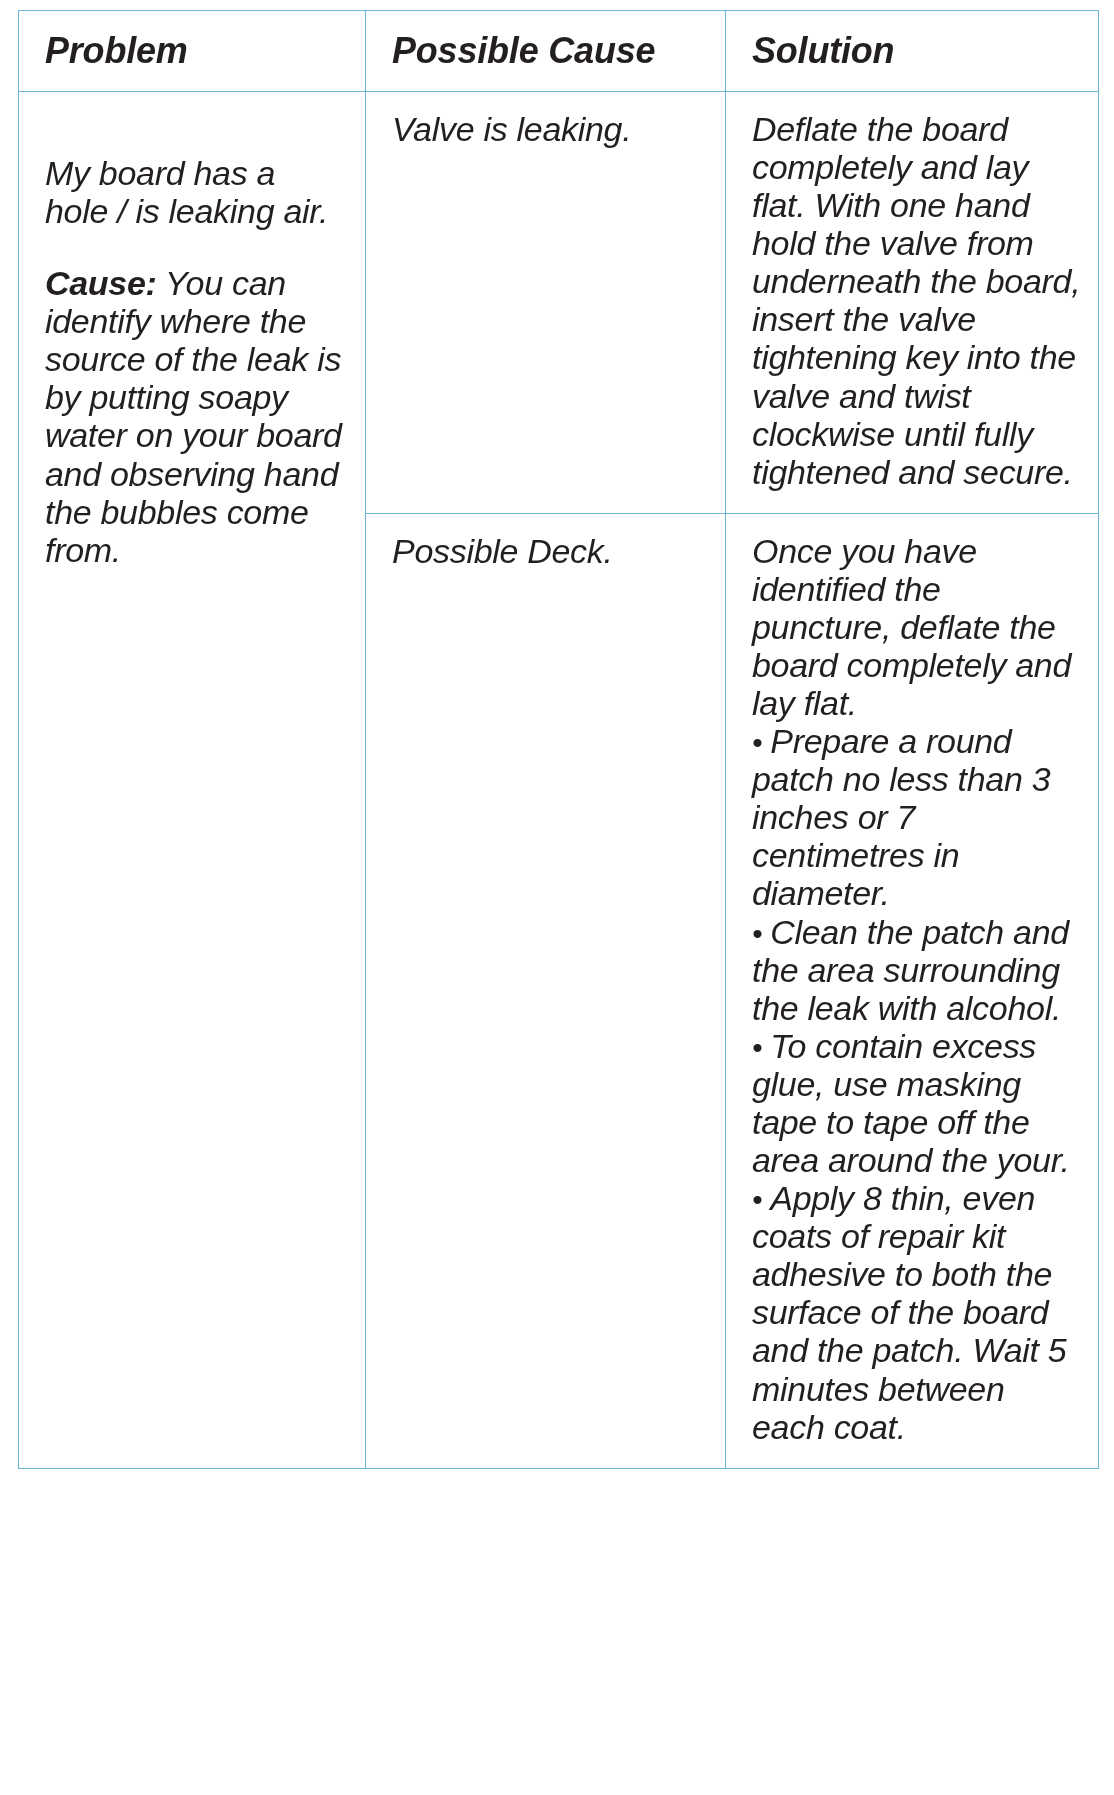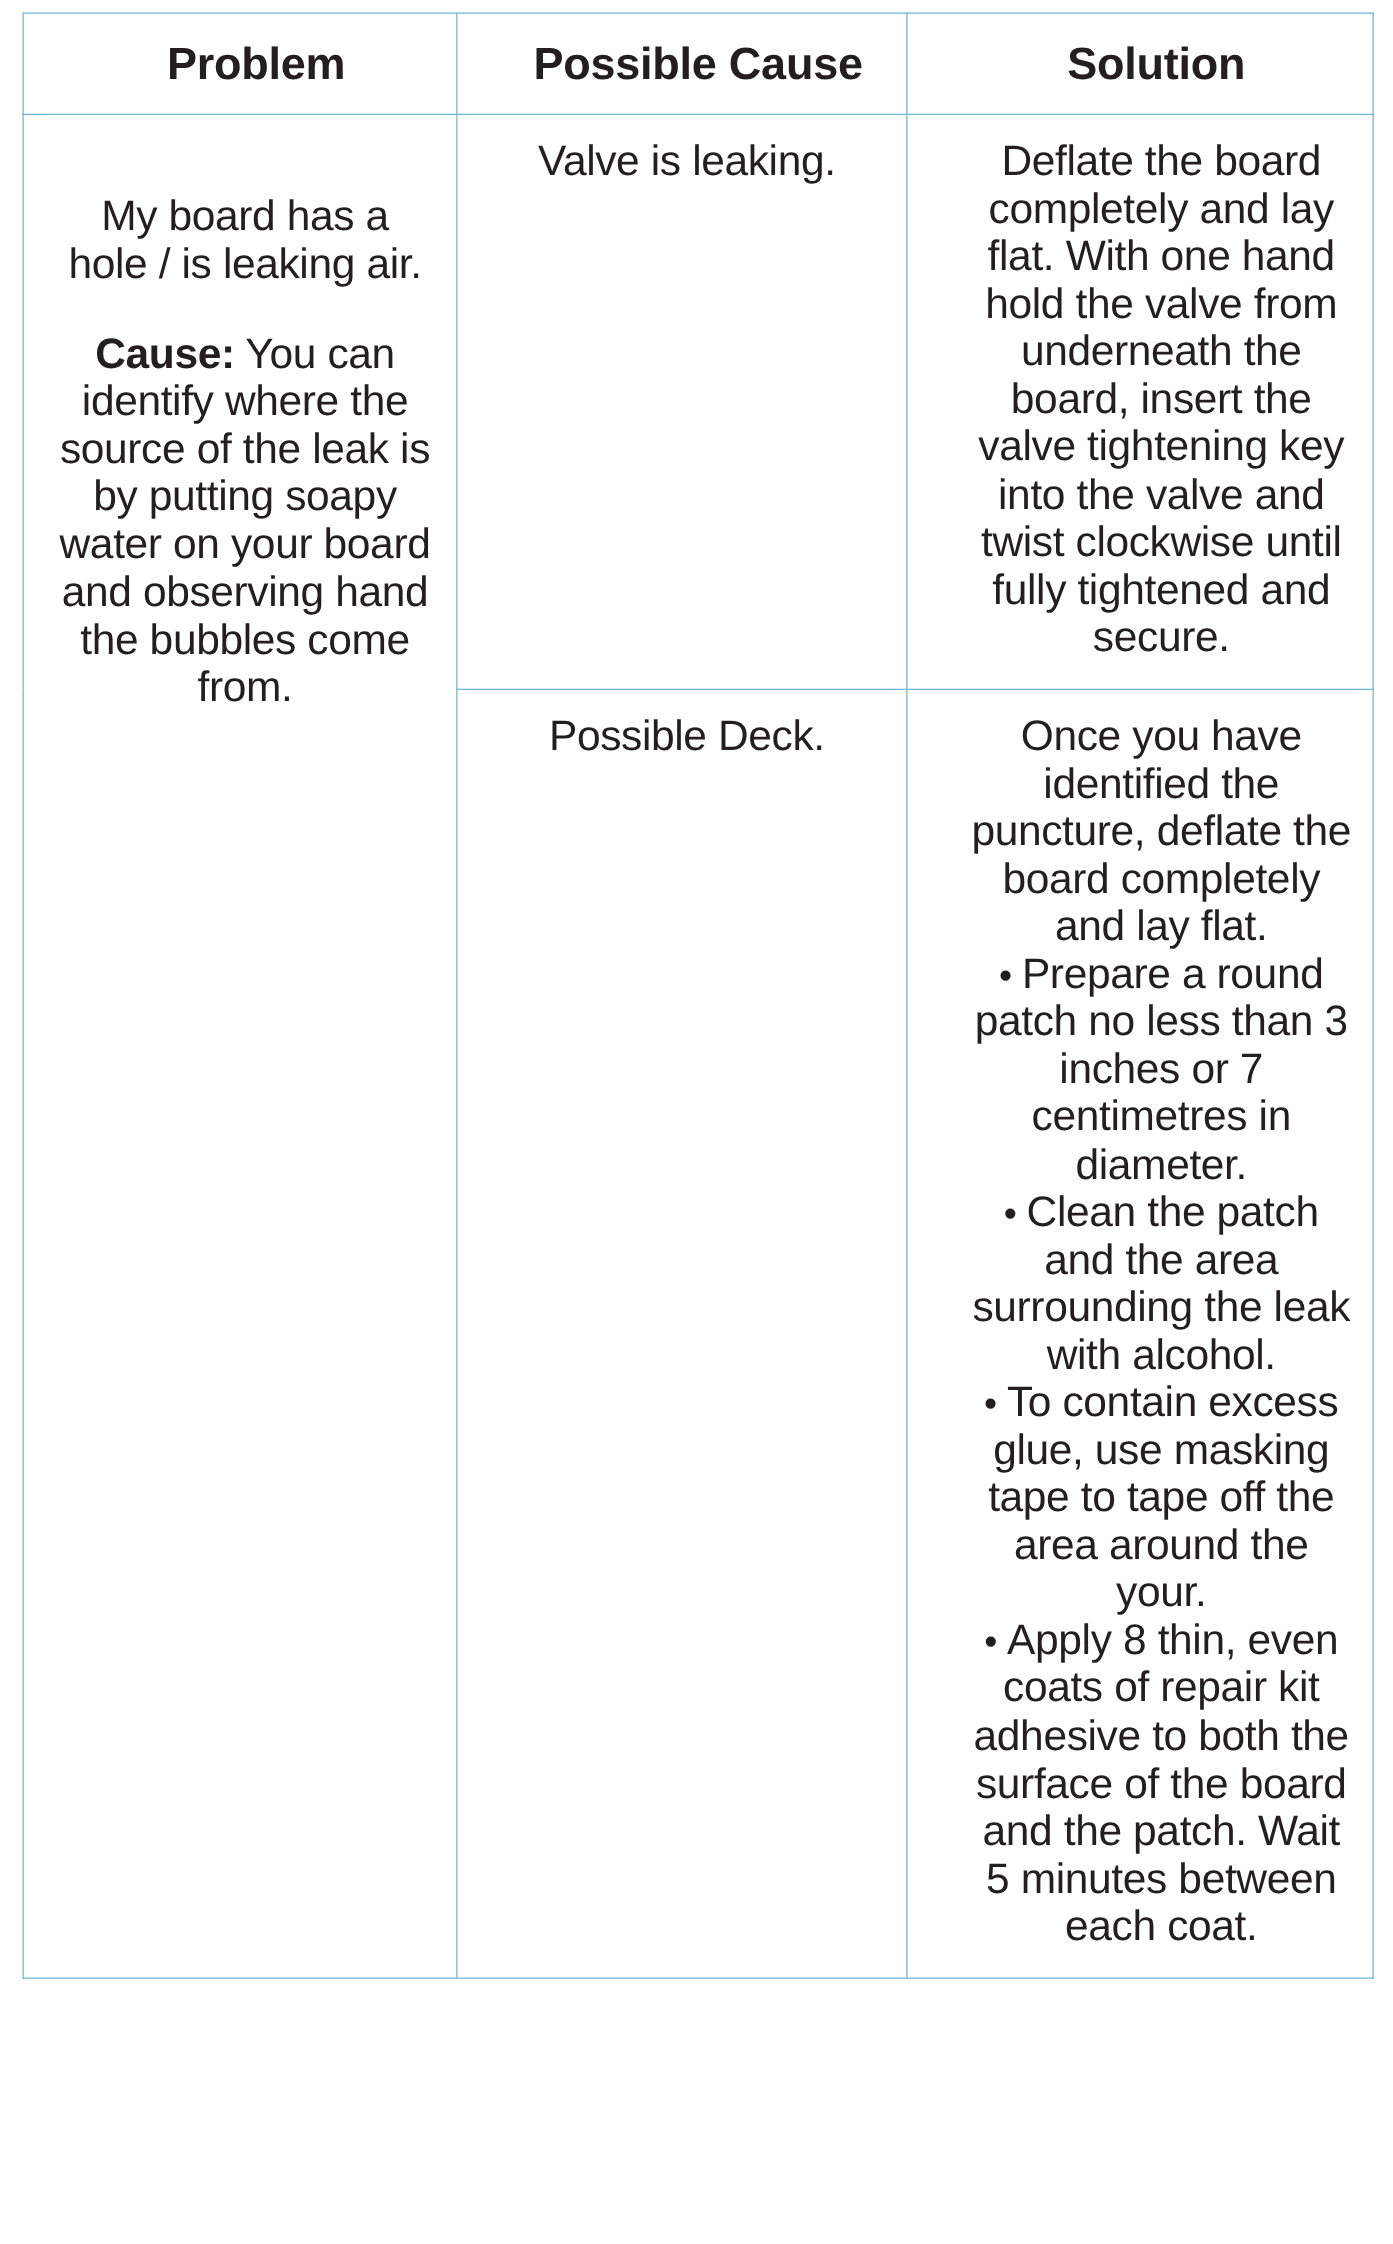--- a/index.html
+++ b/index.html
@@ -31,22 +31,23 @@
   }
 
   table.troubleshoot col.c1 { width: 347px; }
   table.troubleshoot col.c2 { width: 360px; }
   table.troubleshoot col.c3 { width: 373px; }
 
   table.troubleshoot th,
   table.troubleshoot td {
     border: 1px solid #6cb6d8;
     vertical-align: top;
-    text-align: center;
+    text-align: left;
     padding: 0;
+    font-style: italic;
   }
 
   table.troubleshoot thead th {
     height: 80px;
     padding: 0 0 0 26px;
     vertical-align: middle;
   }
 
   .th-label {
     font-size: 36px;
@@ -85,21 +86,21 @@
   }
 
   .bullet-dot {
     font-size: 30px;
     line-height: 1;
   }
 
   
   td.col-problem .cell-text { padding-right: 4px; margin-top: 44px; }
   td.col-cause   .cell-text { padding-right: 4px; }
-  td.col-solution .cell-text { padding-right: 2px; margin-left: 24px; }
+  td.col-solution .cell-text { padding-right: 2px; }
 </style>
 </head>
 <body>
 
 <div class="page">
 
   <table class="troubleshoot">
     <colgroup>
       <col class="c1">
       <col class="c2">

